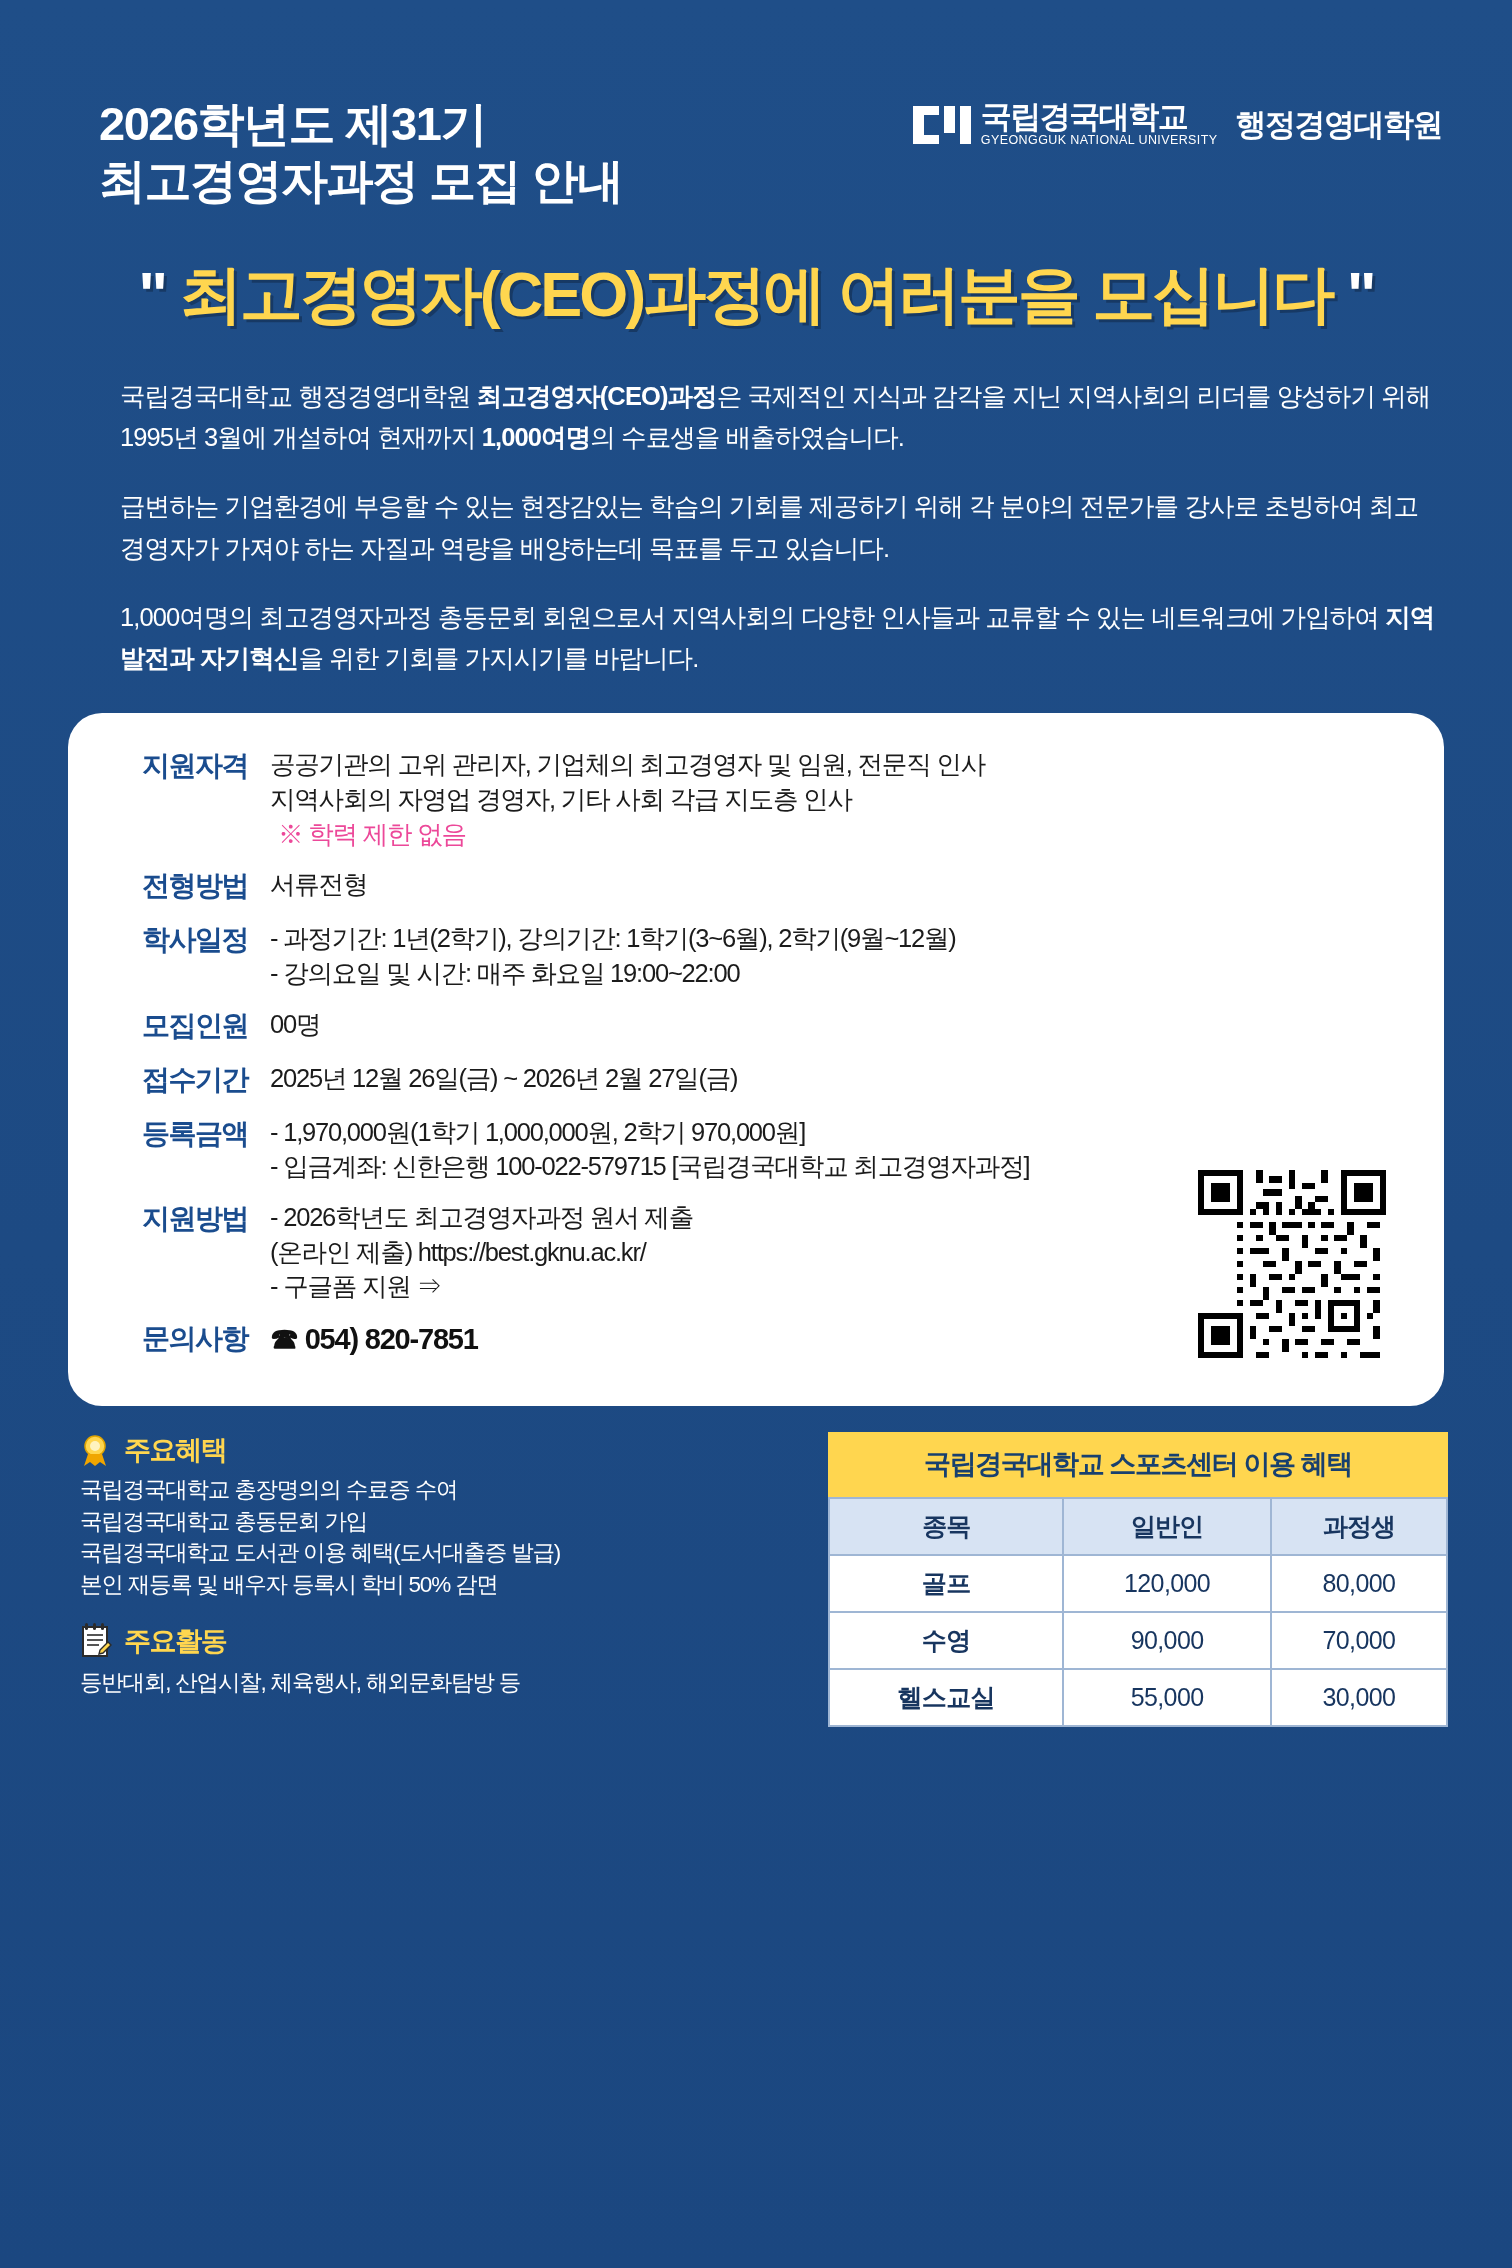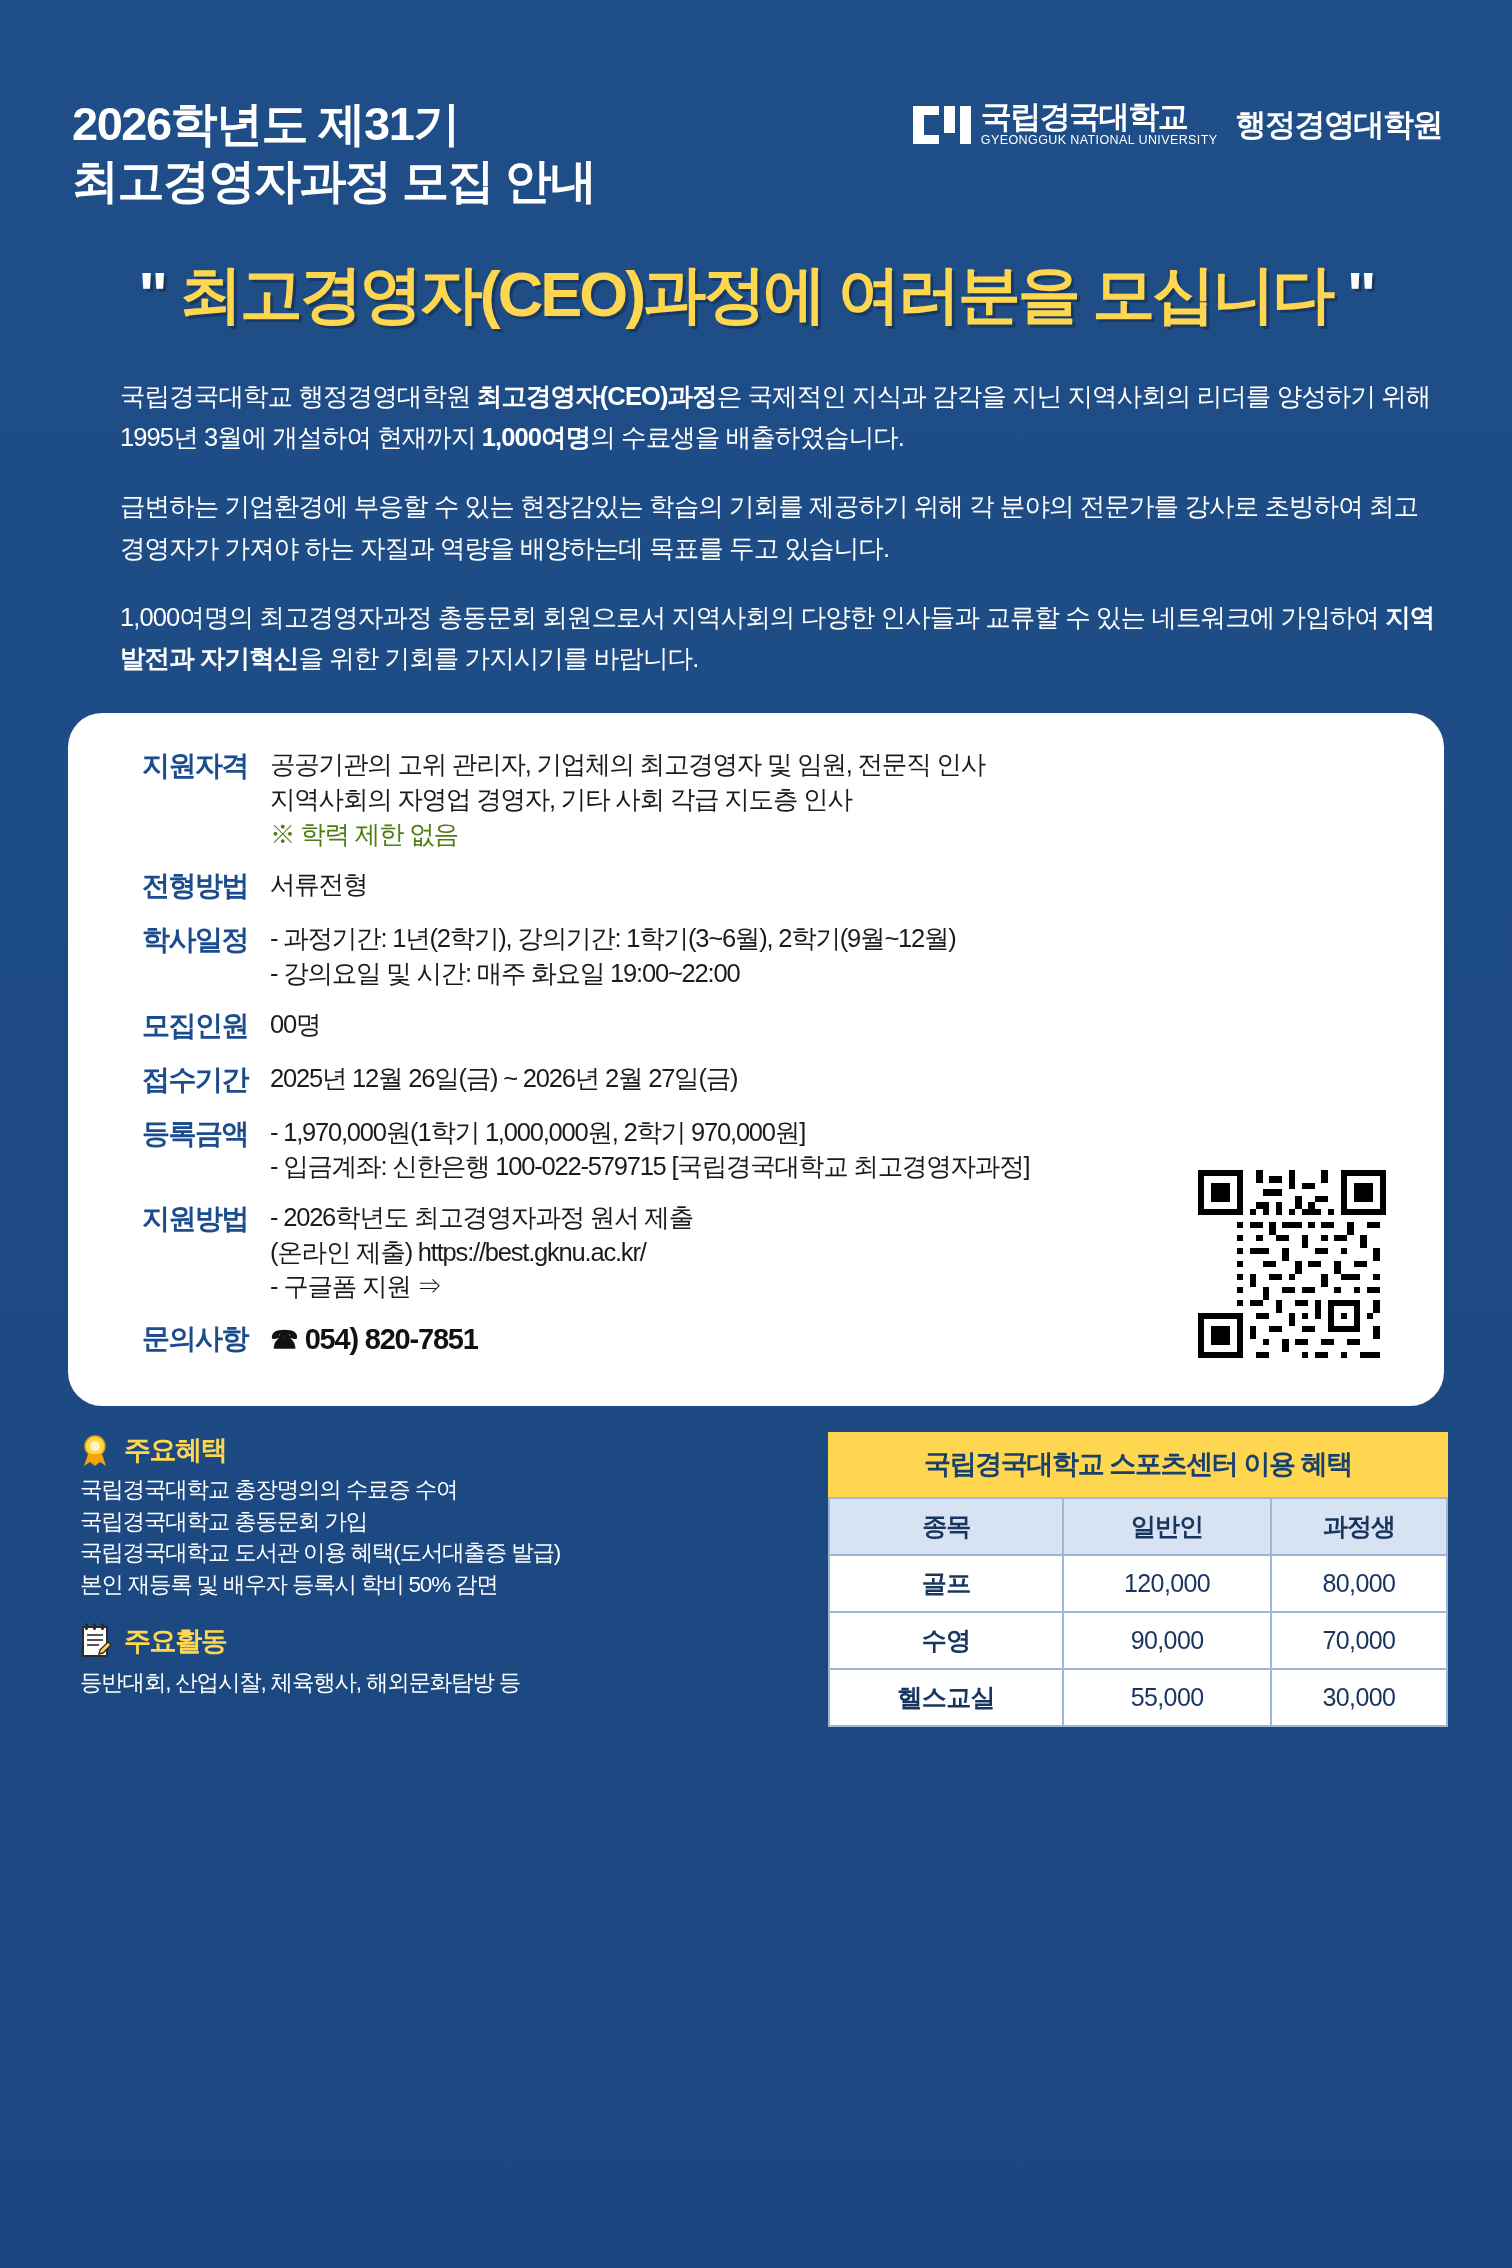--- a/index.html
+++ b/index.html
@@ -26,20 +26,21 @@
   
   .header {
     position: relative;
     padding: 95px 70px 0 72px;
     display: flex;
     align-items: flex-start;
     justify-content: space-between;
   }
   .title-block {
     line-height: 1.22;
+    margin-left: 27px;
   }
   .title-line {
     font-size: 47px;
     font-weight: bold;
     letter-spacing: -1.5px;
     color: #ffffff;
     white-space: nowrap;
   }
   .logo-block {
     display: flex;
@@ -140,21 +141,22 @@
     white-space: nowrap;
   }
   .value {
     flex: 1 1 auto;
     font-size: 25.5px;
     line-height: 1.36;
     color: #1b1b1b;
     letter-spacing: -1.2px;
   }
   .value .red {
-    color: #4d7c0f;
+    color: #ec4899;
+    margin-left: 8px;
   }
   .phone-row .value { font-size: 29px; font-weight: bold; color: #111; }
 
   
   .qr {
     position: absolute;
     right: 58px;
     bottom: 48px;
     width: 188px;
     height: 188px;

